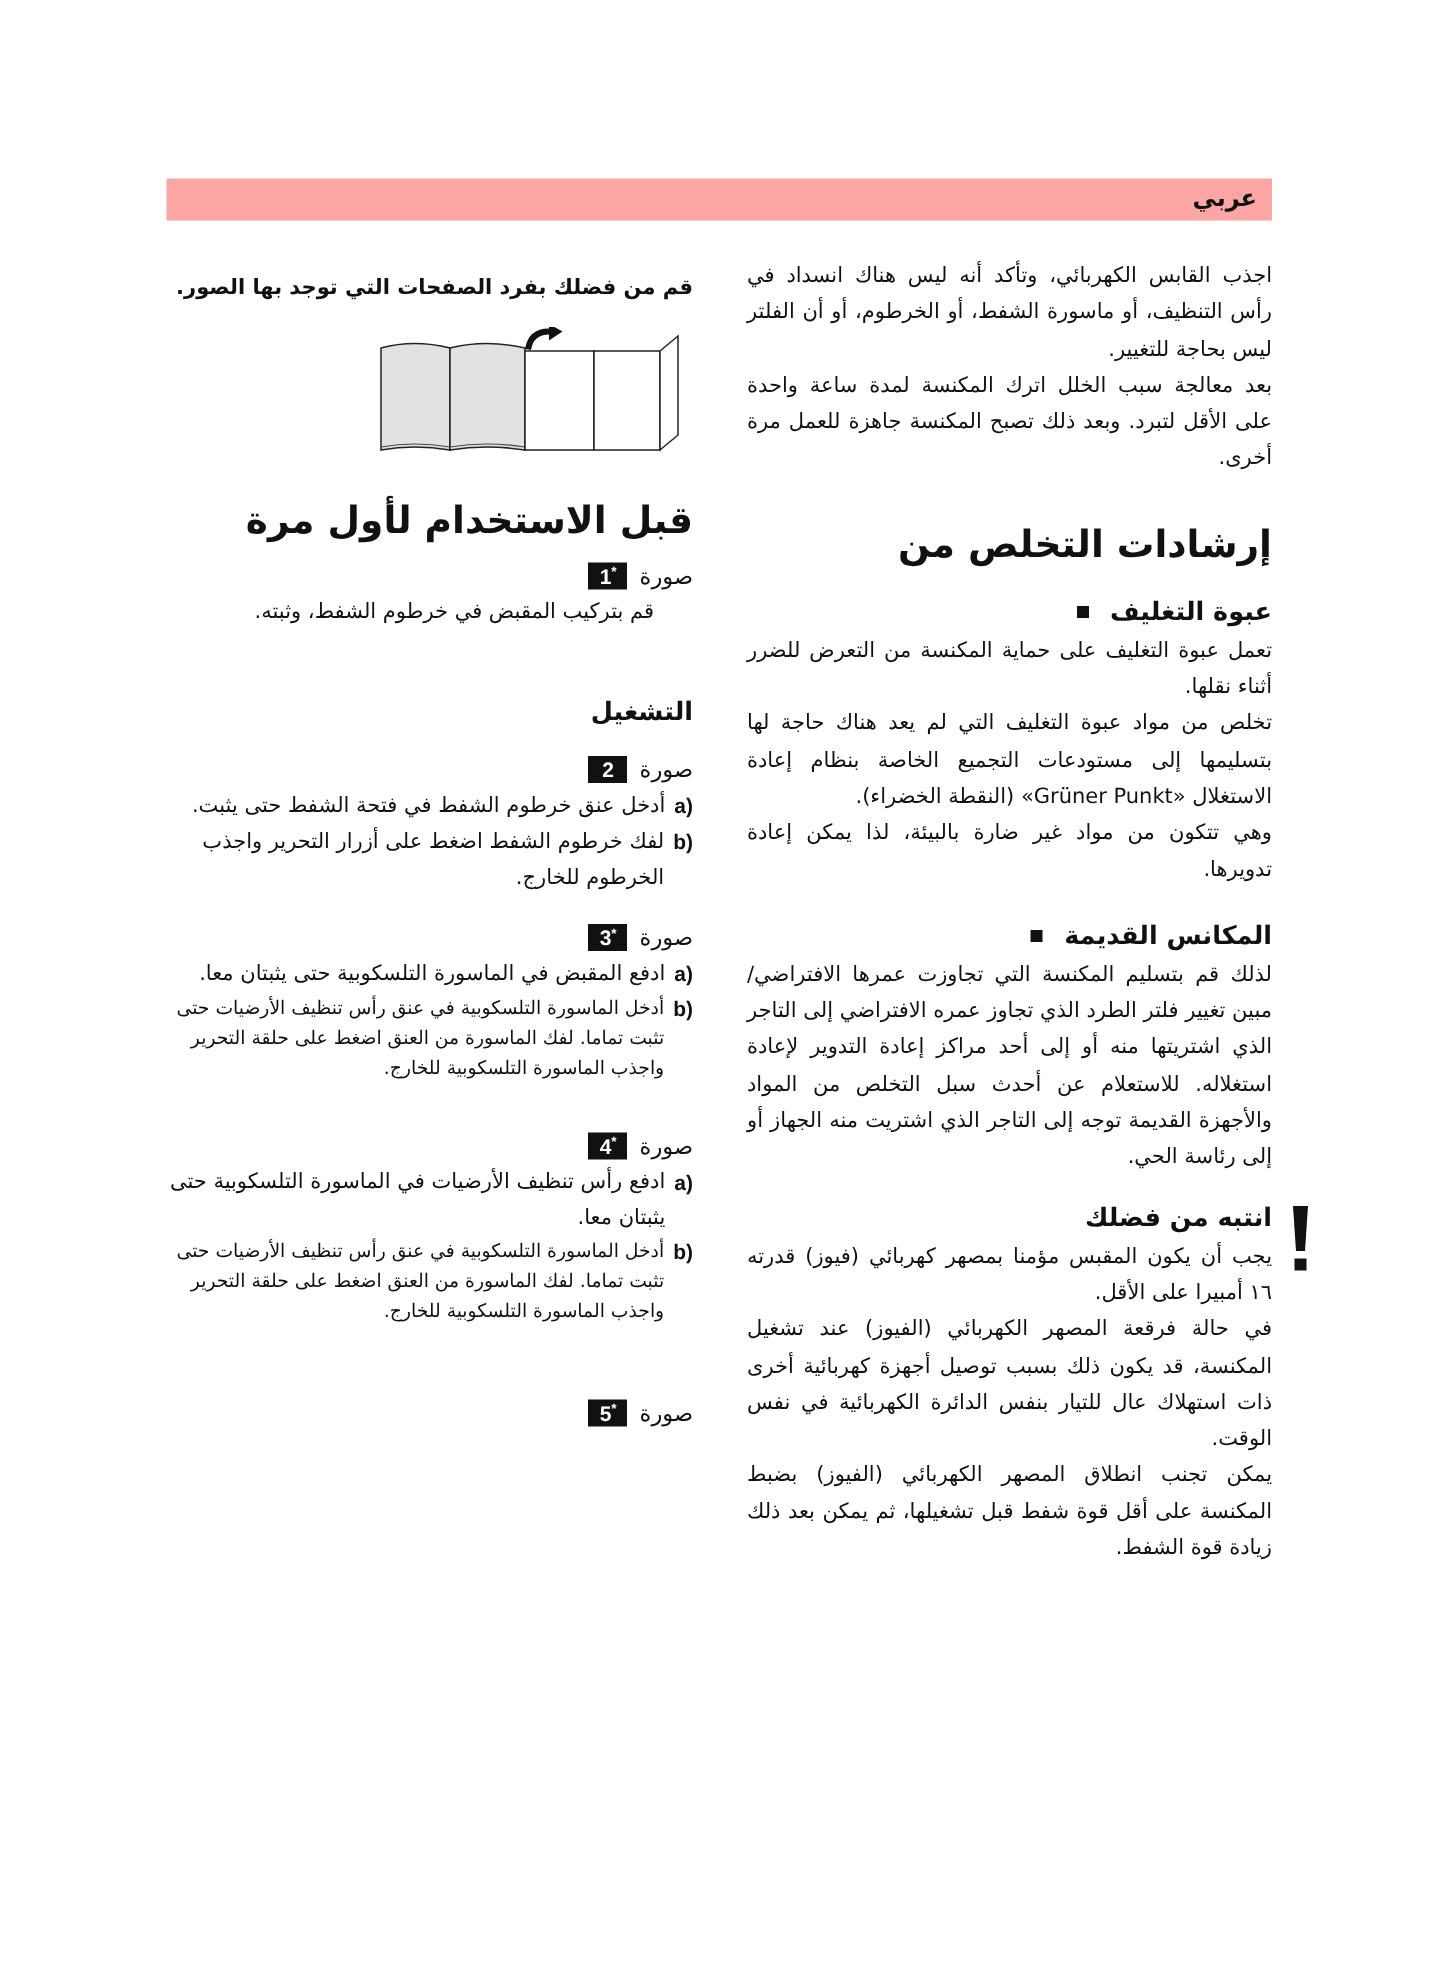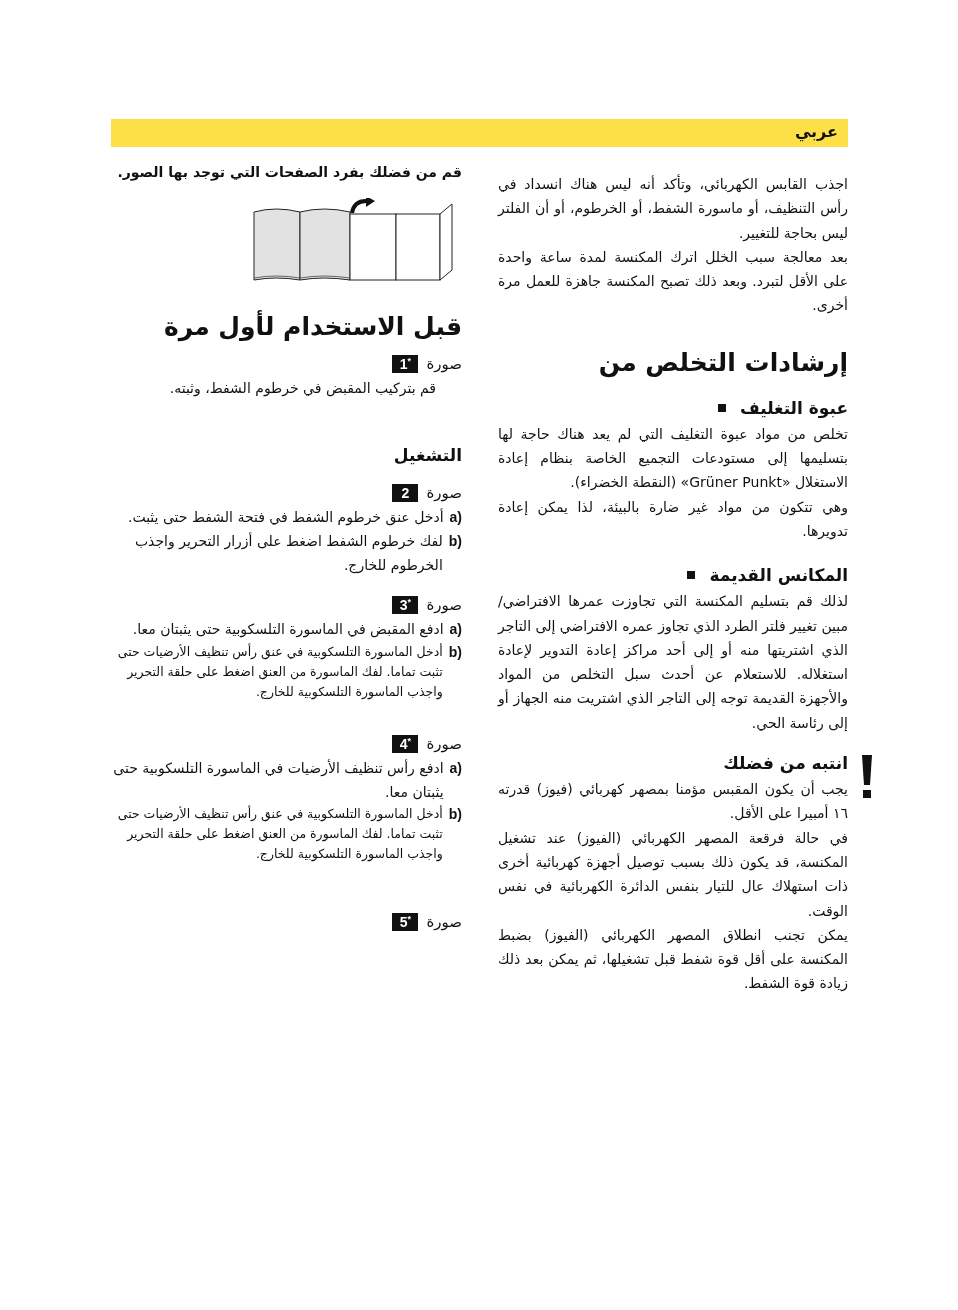--- a/index.html
+++ b/index.html
@@ -1,23 +1,23 @@
 <!DOCTYPE html>
 <html><head>
 <meta charset="utf-8">
 <style>
   html, body { margin: 0; padding: 0; background: #ffffff; }
   body { width: 958px; height: 1310px; position: relative; overflow: hidden;
          font-family: "DejaVu Sans", "Liberation Sans", sans-serif; color: #111; }
   .header-bar { position: absolute; left: 111px; top: 119px; width: 737px; height: 28px;
-                background: #fde047; }
+                background: #fca5a5; }
   .header-bar .lang { position: absolute; right: 10px; top: 3px; font-weight: bold; font-size: 16px; direction: rtl; }
   .col { position: absolute; direction: rtl; text-align: right; font-size: 14px; line-height: 24.3px; }
   .col-right { left: 498px; width: 350px; top: 172px; }
-  .col-left  { left: 108px; width: 354px; top: 160px; }
+  .col-left  { left: 108px; width: 354px; top: 180px; }
   p { margin: 0; }
   .justify { text-align: justify; text-align-last: right; }
   .h-big { font-weight: bold; font-size: 25px; line-height: 30px; letter-spacing: 0.5px; }
   .h-mid { font-weight: bold; font-size: 17px; line-height: 28px; }
   .bullet-head { display: flex; align-items: center; gap: 14px; font-weight: bold; font-size: 17px; line-height: 28px; }
   .bullet-sq { width: 8px; height: 8px; background: #111; display: inline-block; order: 2; }
   .fig-label { display: flex; align-items: center; gap: 8px; font-size: 15px; line-height: 24px; }
   .fig-badge { background: #111; color: #fff; font-weight: bold; font-family: "Liberation Sans", sans-serif;
                font-size: 14px; line-height: 18px; padding: 0 6px; min-width: 14px; text-align: center; direction: ltr; }
   .fig-badge sup { font-size: 9px; line-height: 0; vertical-align: 5px; }
@@ -43,20 +43,21 @@
   <p class="justify">بعد معالجة سبب الخلل اترك المكنسة لمدة ساعة واحدة على الأقل لتبرد. وبعد ذلك تصبح المكنسة جاهزة للعمل مرة أخرى.</p>
 
   <div style="height:30px"></div>
   <div class="h-big">إرشادات التخلص من</div>
 
   <div style="height:16px"></div>
   <div class="bullet-head">
     <span>عبوة التغليف</span>
     <span class="bullet-sq"></span>
   </div>
+  <p class="justify">تعمل عبوة التغليف على حماية المكنسة من التعرض للضرر أثناء نقلها.</p>
   <p class="justify">تخلص من مواد عبوة التغليف التي لم يعد هناك حاجة لها بتسليمها إلى مستودعات التجميع الخاصة بنظام إعادة الاستغلال «Grüner Punkt» (النقطة الخضراء).</p>
   <p class="justify">وهي تتكون من مواد غير ضارة بالبيئة، لذا يمكن إعادة تدويرها.</p>
 
   <div style="height:18px"></div>
   <div class="bullet-head">
     <span>المكانس القديمة</span>
     <span class="bullet-sq"></span>
   </div>
   <p class="justify">لذلك قم بتسليم المكنسة التي تجاوزت عمرها الافتراضي/مبين تغيير فلتر الطرد الذي تجاوز عمره الافتراضي إلى التاجر الذي اشتريتها منه أو إلى أحد مراكز إعادة التدوير لإعادة استغلاله. للاستعلام عن أحدث سبل التخلص من المواد والأجهزة القديمة توجه إلى التاجر الذي اشتريت منه الجهاز أو إلى رئاسة الحي.</p>
 

